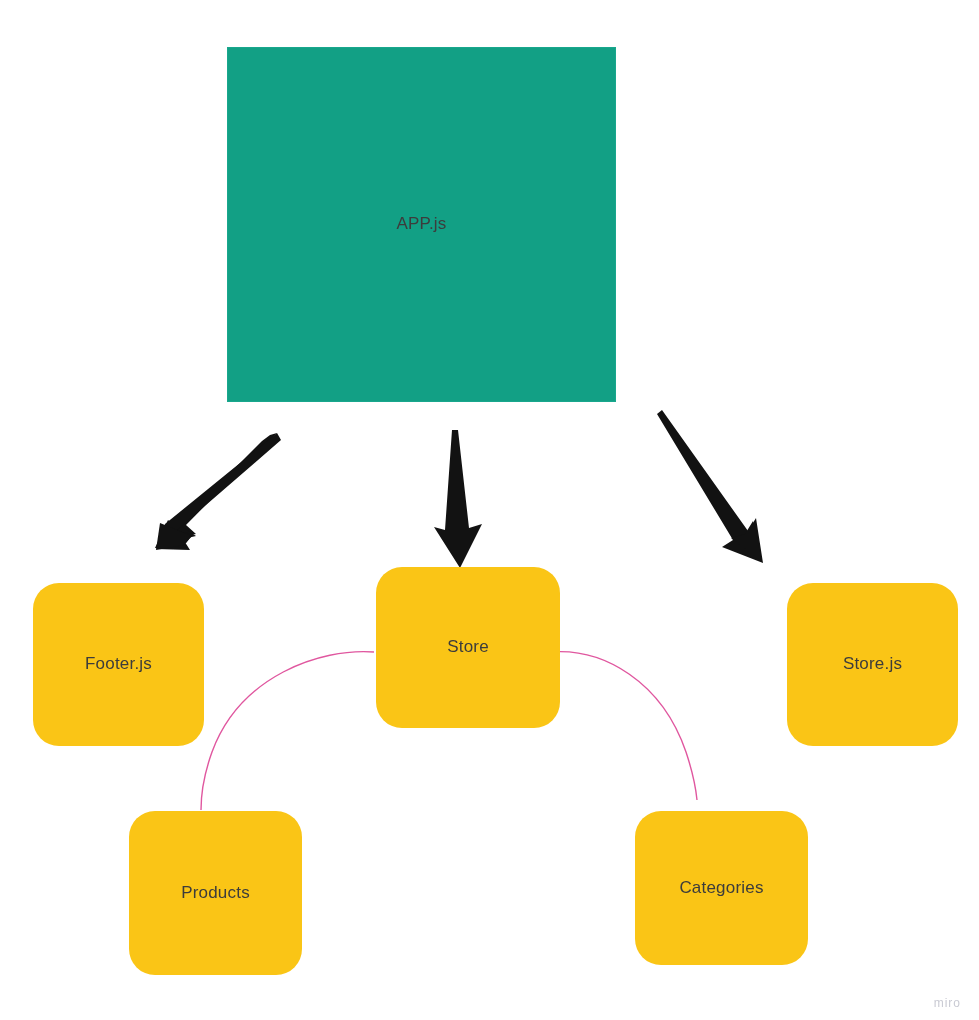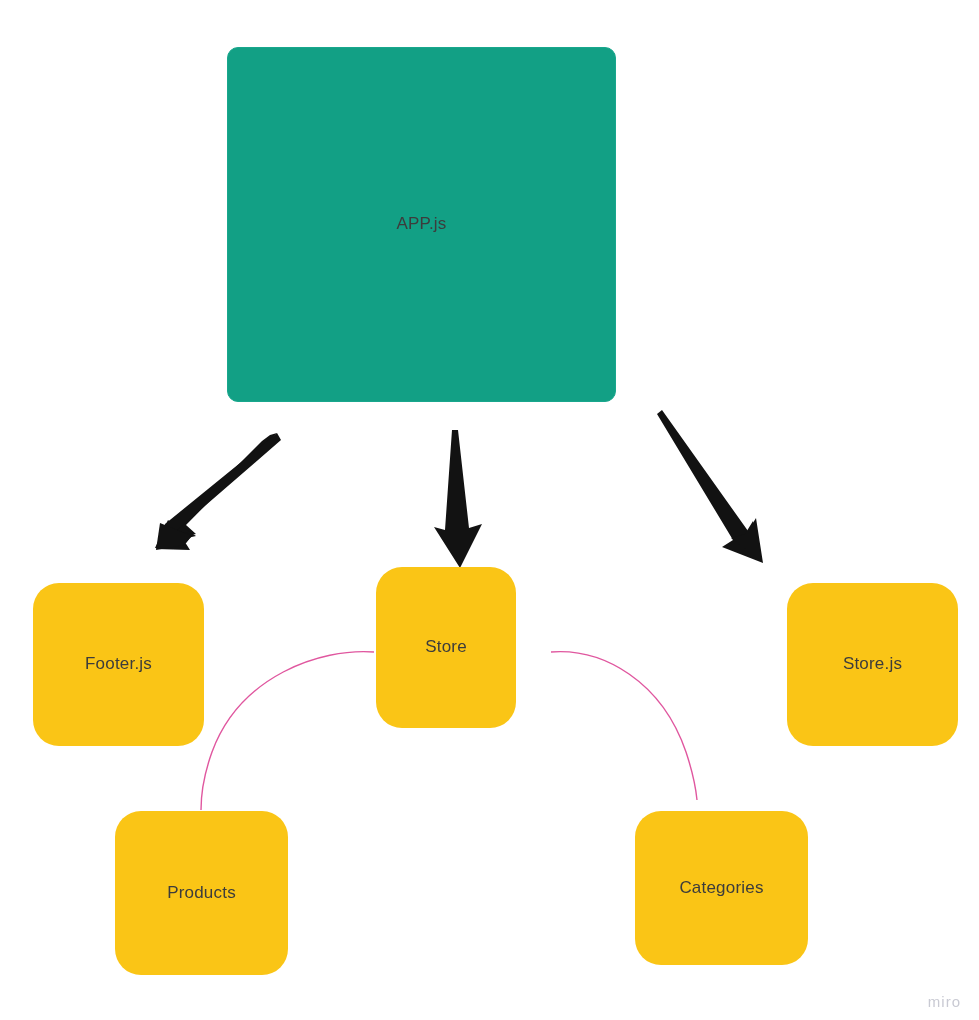--- a/index.html
+++ b/index.html
@@ -27,21 +27,21 @@
     color: #3c3c3c;
     font-size: 17px;
     font-family: "Liberation Sans", sans-serif;
     letter-spacing: 0.2px;
     line-height: 1.2;
     user-select: none;
   }
   .node-root {
     background: #12a085;
     border: 1px solid #19a78d;
-    border-radius: 11px;
+    border-radius: 0;
   }
   .node-leaf {
     background: #fac516;
     border-radius: 26px;
   }
   .node-label {
     display: block;
     pointer-events: none;
   }
   #edges {
@@ -57,21 +57,21 @@
     left: 0;
     top: 0;
     width: 979px;
     height: 1020px;
     pointer-events: none;
   }
   .watermark {
     position: absolute;
     right: 18px;
     bottom: 10px;
-    font-size: 15px;
+    font-size: 12px;
     color: #c9cad3;
     font-family: "Liberation Sans", sans-serif;
     letter-spacing: 1px;
     user-select: none;
     margin-top: 43px;
   }
 </style>
 </head>
 <body>
 
@@ -102,29 +102,29 @@
   </svg>
 
   <div class="node node-root" style="left:227px; top:47px; width:389px; height:355px;">
     <span class="node-label">APP.js</span>
   </div>
 
   <div class="node node-leaf" style="left:33px; top:583px; width:171px; height:163px;">
     <span class="node-label">Footer.js</span>
   </div>
 
-  <div class="node node-leaf" style="left:376px; top:567px; width:140px; height:161px;">
+  <div class="node node-leaf" style="left:376px; top:567px; width:184px; height:161px;">
     <span class="node-label">Store</span>
   </div>
 
   <div class="node node-leaf" style="left:787px; top:583px; width:171px; height:163px;">
     <span class="node-label">Store.js</span>
   </div>
 
-  <div class="node node-leaf" style="left:115px; top:811px; width:173px; height:164px;">
+  <div class="node node-leaf" style="left:129px; top:811px; width:173px; height:164px;">
     <span class="node-label">Products</span>
   </div>
 
   <div class="node node-leaf" style="left:635px; top:811px; width:173px; height:154px;">
     <span class="node-label">Categories</span>
   </div>
 
   <div class="watermark">miro</div>
 
 </div>

